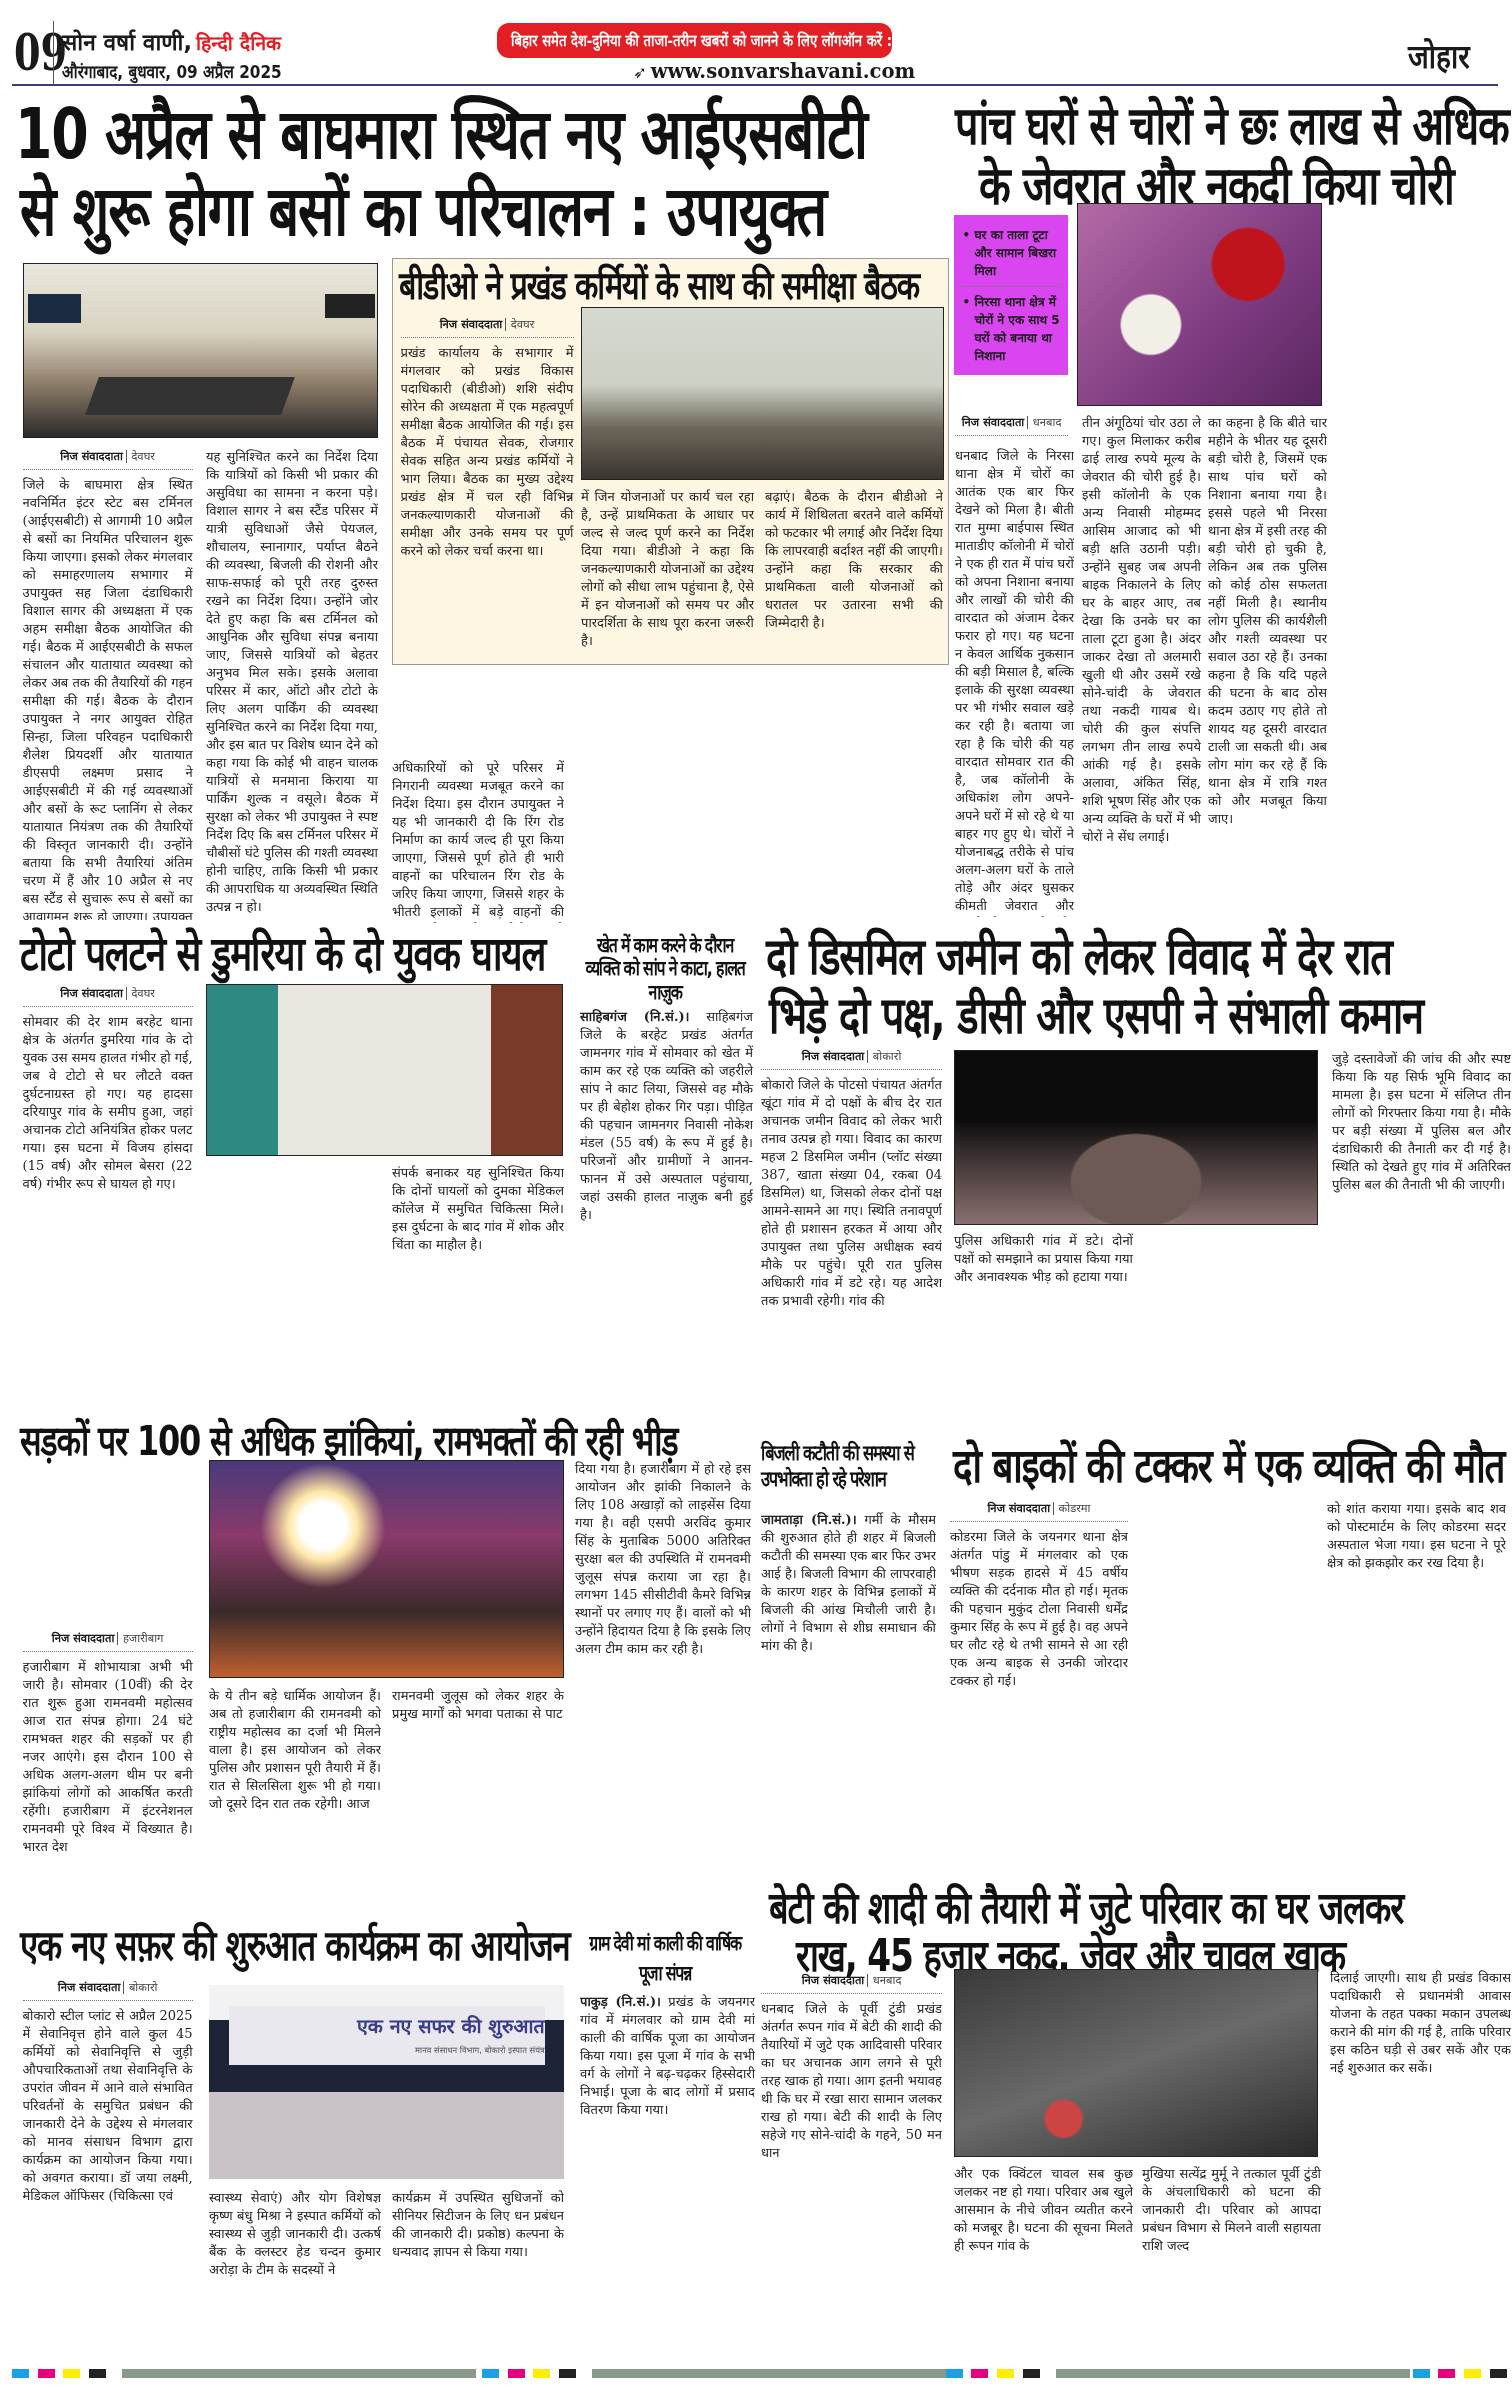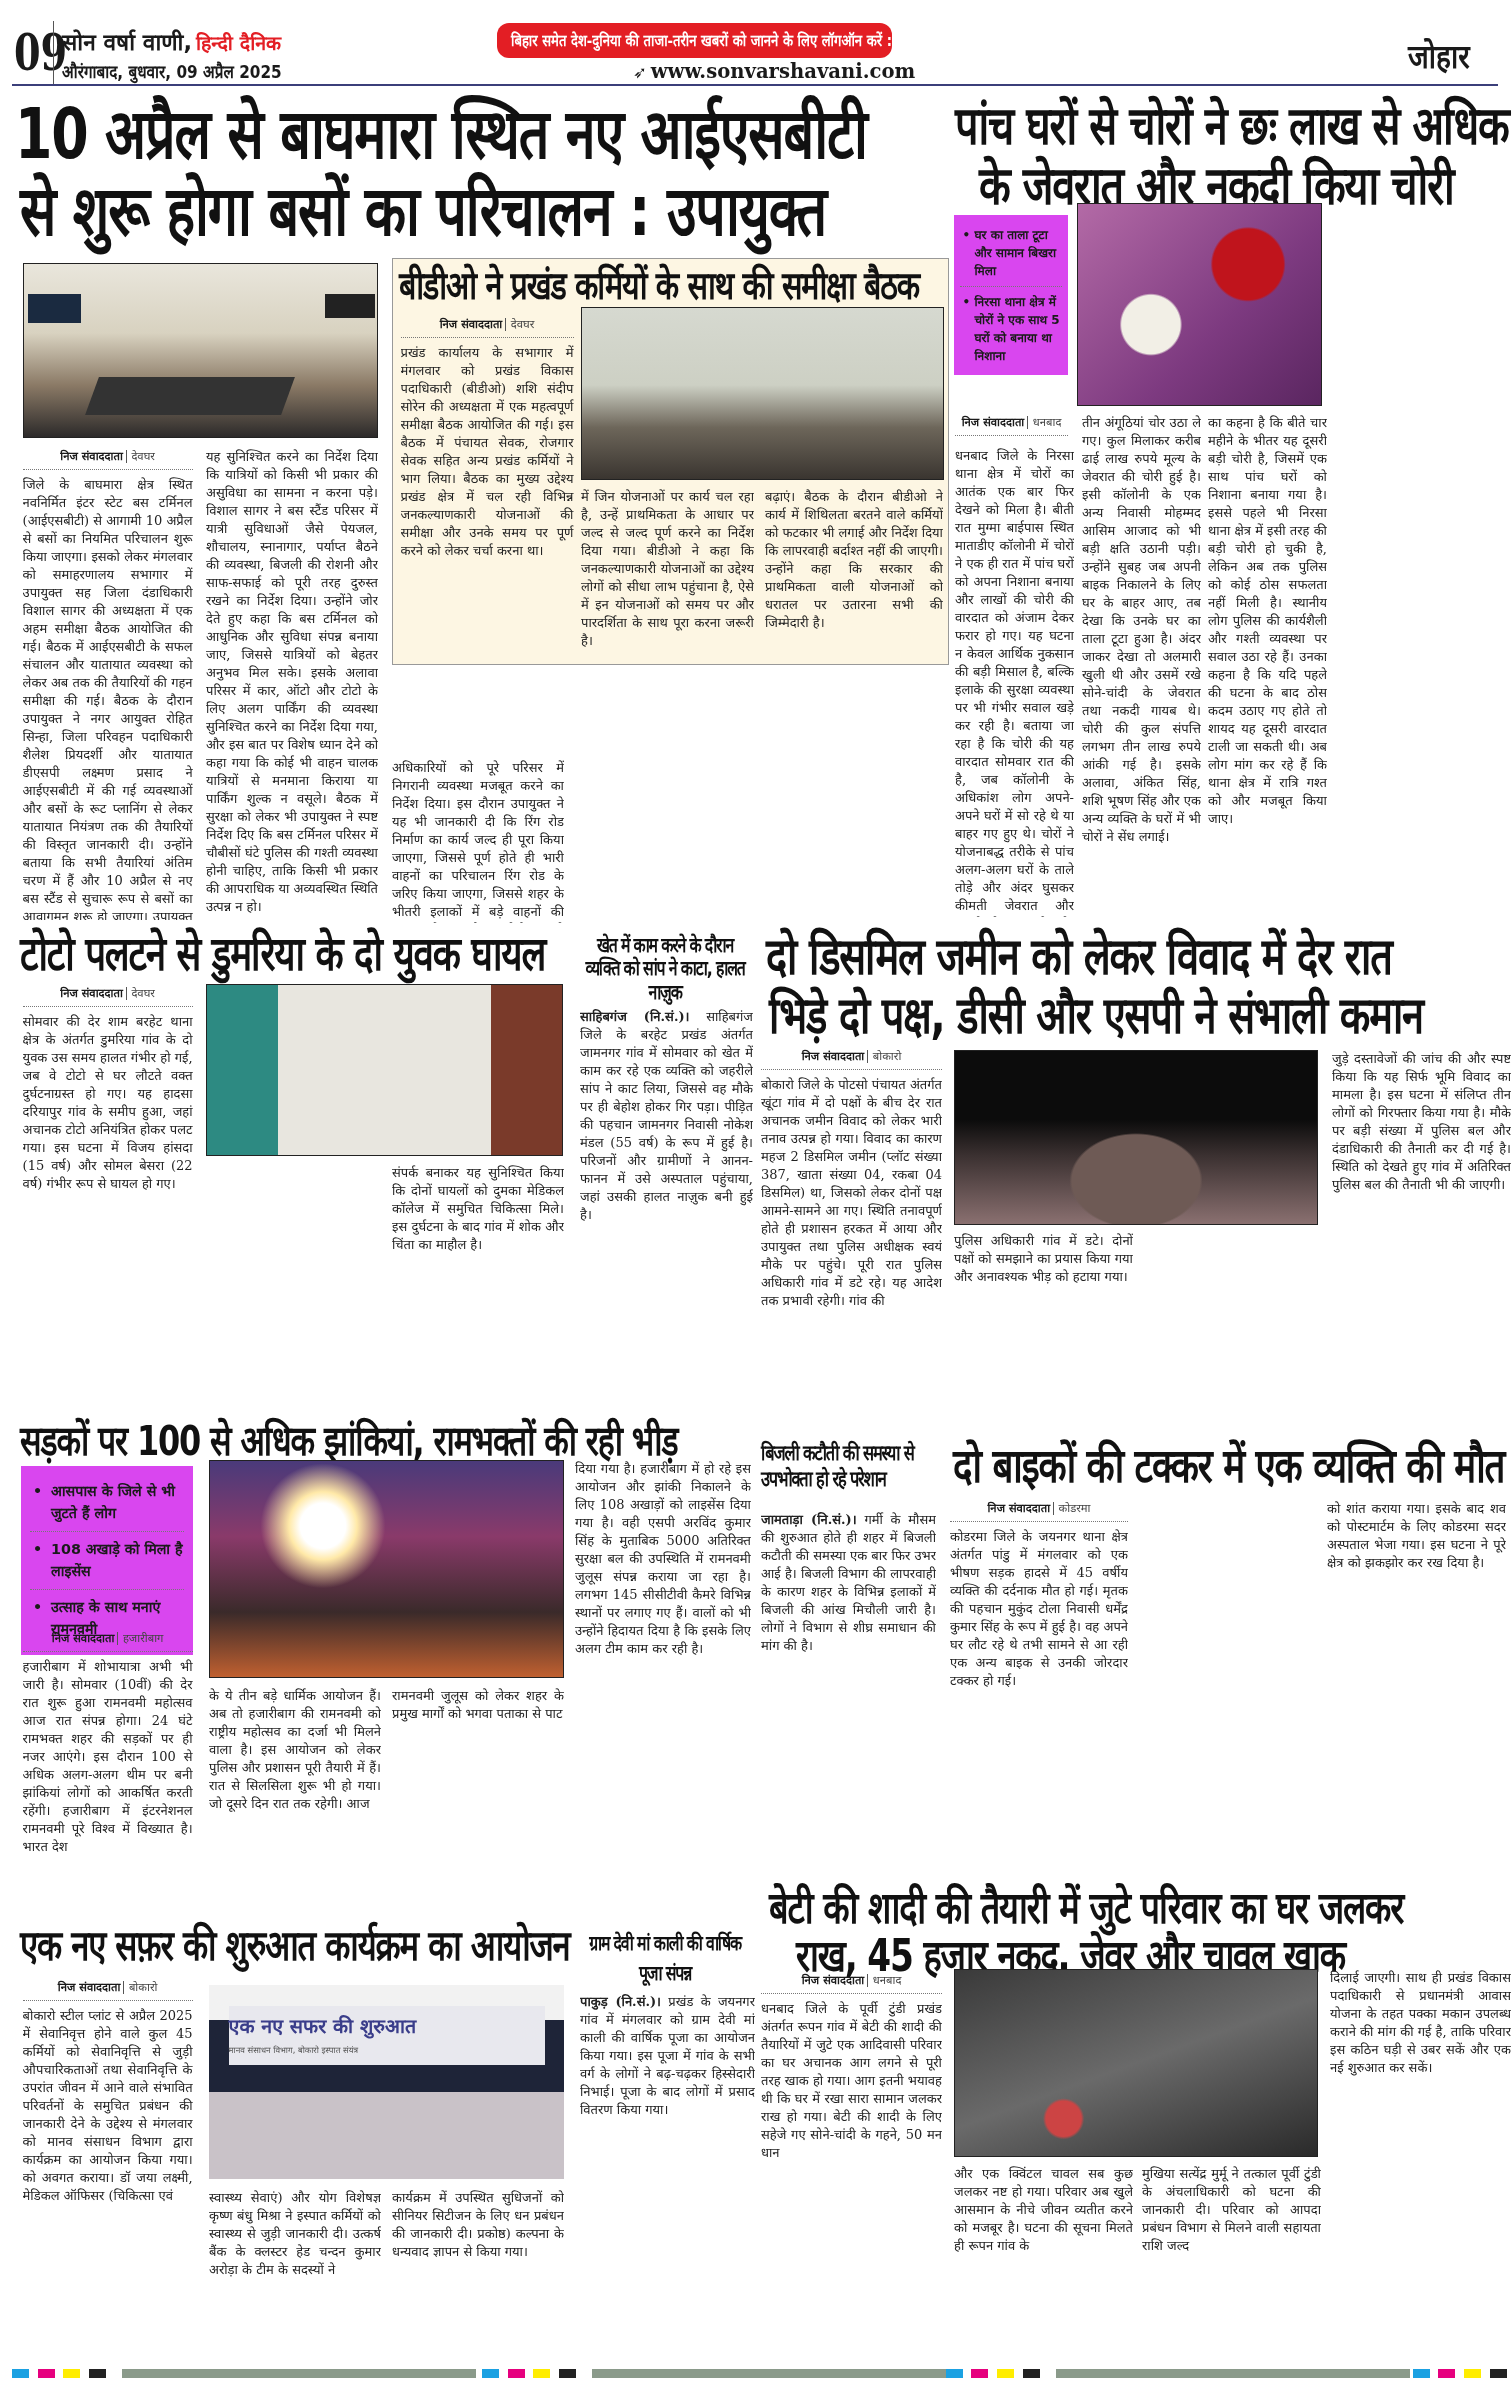--- a/index.html
+++ b/index.html
@@ -104,25 +104,20 @@
     <div class="byline"><span>निज संवाददाता</span><span class="city">बोकारो</span></div>
     <div class="body" style="height:331px">बोकारो जिले के पोटसो पंचायत अंतर्गत खूंटा गांव में दो पक्षों के बीच देर रात अचानक जमीन विवाद को लेकर भारी तनाव उत्पन्न हो गया। विवाद का कारण महज 2 डिसमिल जमीन (प्लॉट संख्या 387, खाता संख्या 04, रकबा 04 डिसमिल) था, जिसको लेकर दोनों पक्ष आमने-सामने आ गए। स्थिति तनावपूर्ण होते ही प्रशासन हरकत में आया और उपायुक्त तथा पुलिस अधीक्षक स्वयं मौके पर पहुंचे। पूरी रात पुलिस अधिकारी गांव में डटे रहे। यह आदेश तक प्रभावी रहेगी। गांव की</div>
   </div>
   <div class="abs photo" style="left:193px;top:122px;width:364px;height:175px;background:radial-gradient(ellipse at 50% 75%,#6e5a55 0 25%,transparent 26%),linear-gradient(180deg,#0c0c0c 0 40%,#3a3030 60%,#8a7070 100%)"></div>
   <div class="abs body" style="left:193px;top:304px;width:179px;height:181px">पुलिस अधिकारी गांव में डटे। दोनों पक्षों को समझाने का प्रयास किया गया और अनावश्यक भीड़ को हटाया गया।</div>
   <div class="abs body" style="left:571px;top:122px;width:179px;height:361px">जुड़े दस्तावेजों की जांच की और स्पष्ट किया कि यह सिर्फ भूमि विवाद का मामला है। इस घटना में संलिप्त तीन लोगों को गिरफ्तार किया गया है। मौके पर बड़ी संख्या में पुलिस बल और दंडाधिकारी की तैनाती कर दी गई है। स्थिति को देखते हुए गांव में अतिरिक्त पुलिस बल की तैनाती भी की जाएगी।</div>
 </div>
 
 <div class="abs" style="left:0;top:1419px;width:756px;height:497px">
   <div class="abs hl" style="left:19.6px;top:0;font-size:41px">सड़कों पर 100 से अधिक झांकियां, रामभक्तों की रही भीड़</div>
-  <ul class="abs bullets" style="left:21px;top:47px;width:172px">
-    <li style="font-size:14.3px;line-height:22.6px">आसपास के जिले से भी जुटते हैं लोग</li>
-    <li style="font-size:14.3px;line-height:22.6px">108 अखाड़े को मिला है लाइसेंस</li>
-    <li style="font-size:14.3px;line-height:22.6px">उत्साह के साथ मनाएं रामनवमी</li>
-  </ul>
   <div class="abs" style="left:22.6px;top:211px;width:170px">
     <div class="byline"><span>निज संवाददाता</span><span class="city">हजारीबाग</span></div>
     <div class="body" style="height:241px">हजारीबाग में शोभायात्रा अभी भी जारी है। सोमवार (10वीं) की देर रात शुरू हुआ रामनवमी महोत्सव आज रात संपन्न होगा। 24 घंटे रामभक्त शहर की सड़कों पर ही नजर आएंगे। इस दौरान 100 से अधिक अलग-अलग थीम पर बनी झांकियां लोगों को आकर्षित करती रहेंगी। हजारीबाग में इंटरनेशनल रामनवमी पूरे विश्व में विख्यात है। भारत देश</div>
   </div>
   <div class="abs photo" style="left:209px;top:41px;width:355px;height:218px;background:radial-gradient(circle at 32% 30%,#fff 0 8%,#ffe9a8 12%,transparent 22%),linear-gradient(180deg,#4a3a7a 0%,#8a3a6a 35%,#3a2a2a 70%,#c06030 100%)"></div>
   <div class="abs body" style="left:209px;top:268px;width:172px;height:217px">के ये तीन बड़े धार्मिक आयोजन हैं। अब तो हजारीबाग की रामनवमी को राष्ट्रीय महोत्सव का दर्जा भी मिलने वाला है। इस आयोजन को लेकर पुलिस और प्रशासन पूरी तैयारी में हैं। रात से सिलसिला शुरू भी हो गया। जो दूसरे दिन रात तक रहेगी। आज</div>
   <div class="abs body" style="left:392px;top:268px;width:172px;height:217px">रामनवमी जुलूस को लेकर शहर के प्रमुख मार्गों को भगवा पताका से पाट</div>
   <div class="abs body" style="left:575px;top:41px;width:176px;height:444px">दिया गया है। हजारीबाग में हो रहे इस आयोजन और झांकी निकालने के लिए 108 अखाड़ों को लाइसेंस दिया गया है। वही एसपी अरविंद कुमार सिंह के मुताबिक 5000 अतिरिक्त सुरक्षा बल की उपस्थिति में रामनवमी जुलूस संपन्न कराया जा रहा है। लगभग 145 सीसीटीवी कैमरे विभिन्न स्थानों पर लगाए गए हैं। वालों को भी उन्होंने हिदायत दिया है कि इसके लिए अलग टीम काम कर रही है।</div>
 </div>
 
@@ -140,21 +135,21 @@
   <div class="abs body" style="left:377px;top:60px;width:179px;height:384px">को शांत कराया गया। इसके बाद शव को पोस्टमार्टम के लिए कोडरमा सदर अस्पताल भेजा गया। इस घटना ने पूरे क्षेत्र को झकझोर कर रख दिया है।</div>
 </div>
 
 <div class="abs" style="left:0;top:1922px;width:572px;height:399px">
   <div class="abs hl" style="left:19.6px;top:0;font-size:42px">एक नए सफ़र की शुरुआत कार्यक्रम का आयोजन</div>
   <div class="abs" style="left:22.6px;top:57px;width:170px">
     <div class="byline"><span>निज संवाददाता</span><span class="city">बोकारो</span></div>
     <div class="body" style="height:331px">बोकारो स्टील प्लांट से अप्रैल 2025 में सेवानिवृत्त होने वाले कुल 45 कर्मियों को सेवानिवृत्ति से जुड़ी औपचारिकताओं तथा सेवानिवृत्ति के उपरांत जीवन में आने वाले संभावित परिवर्तनों के समुचित प्रबंधन की जानकारी देने के उद्देश्य से मंगलवार को मानव संसाधन विभाग द्वारा कार्यक्रम का आयोजन किया गया। को अवगत कराया। डॉ जया लक्ष्मी, मेडिकल ऑफिसर (चिकित्सा एवं</div>
   </div>
   <div class="abs photo" style="left:209px;top:63px;width:355px;height:194px;background:linear-gradient(180deg,#f2f2f2 0 18%,#1e2438 18% 55%,#c9c2c8 55% 100%);border:none">
-    <div class="abs" style="left:19.6px;top:21px;width:316px;height:59px;background:#e8e8ee;text-align:left">
+    <div class="abs" style="left:19.6px;top:21px;width:316px;height:59px;background:#e8e8ee;text-align:right">
       <div style="color:#3a3d8a;font-weight:bold;font-size:19.6px;margin-top:6px">एक नए सफर की शुरुआत</div>
       <div style="color:#555;font-size:8.3px;margin-top:4.5px">मानव संसाधन विभाग, बोकारो इस्पात संयंत्र</div>
     </div>
   </div>
   <div class="abs body" style="left:209px;top:267px;width:172px;height:128px">स्वास्थ्य सेवाएं) और योग विशेषज्ञ कृष्ण बंधु मिश्रा ने इस्पात कर्मियों को स्वास्थ्य से जुड़ी जानकारी दी। उत्कर्ष बैंक के क्लस्टर हेड चन्दन कुमार अरोड़ा के टीम के सदस्यों ने</div>
   <div class="abs body" style="left:392px;top:267px;width:172px;height:128px">कार्यक्रम में उपस्थित सुधिजनों को सीनियर सिटीजन के लिए धन प्रबंधन की जानकारी दी। प्रकोष्ठ) कल्पना के धन्यवाद ज्ञापन से किया गया।</div>
 </div>
 
 <div class="abs" style="left:580px;top:1928px;width:175px;height:392px">
   <div class="hl" style="font-size:20.3px;white-space:normal;width:218px;text-align:center;line-height:1.5">ग्राम देवी मां काली की वार्षिक पूजा संपन्न</div>

